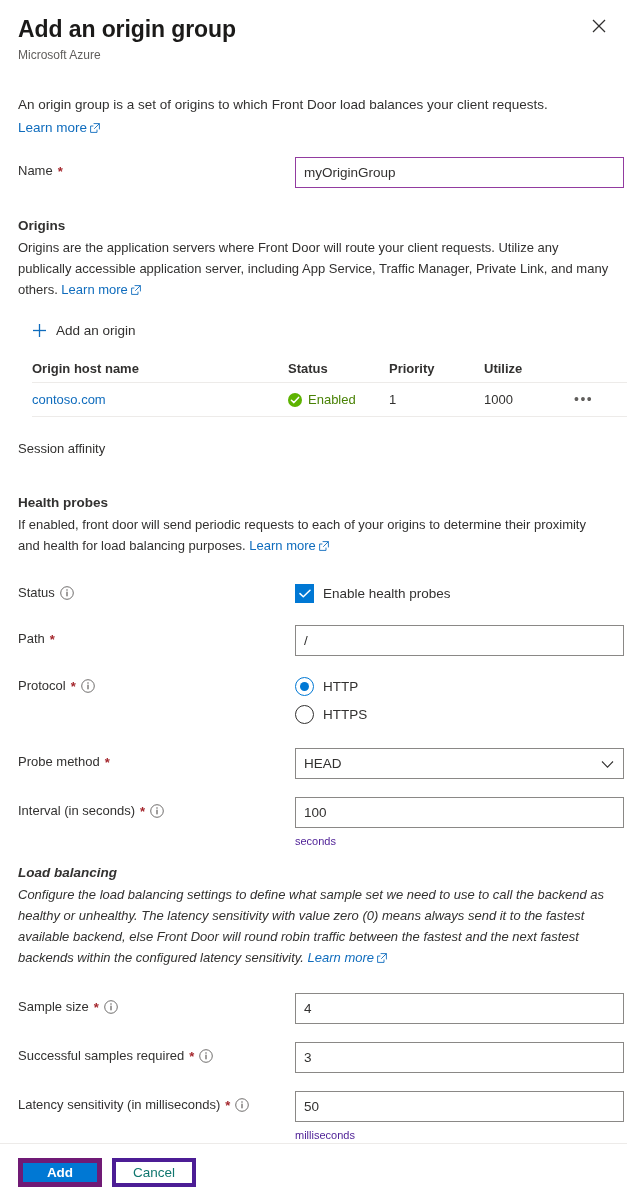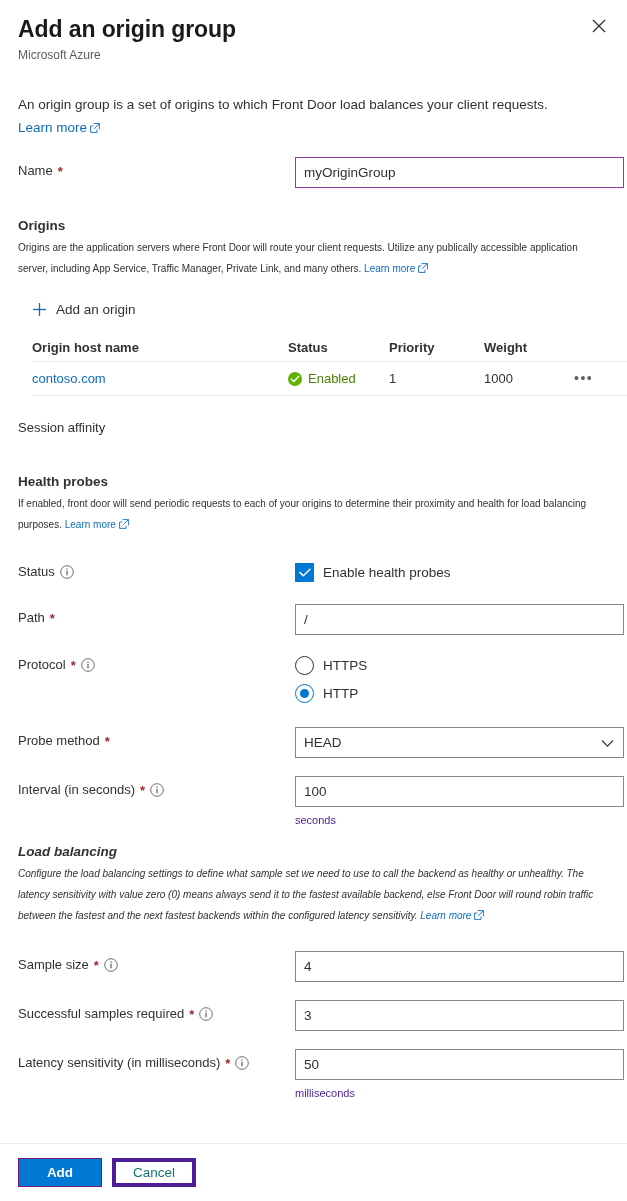--- a/index.html
+++ b/index.html
@@ -156,21 +156,21 @@
   .section {
     margin-top: 28px;
   }
   .section-title {
     font-size: 13.5px;
     font-weight: 600;
     color: #323130;
     line-height: 20px;
   }
   .section-desc {
-    font-size: 10px;
+    font-size: 13px;
     line-height: 21px;
     color: #323130;
     margin-top: 1px;
   }
 
   
   .cmd {
     display: inline-flex;
     align-items: center;
     gap: 9px;
@@ -280,21 +280,21 @@
     height: 29px;
     min-width: 84px;
     font-family: "Liberation Sans", sans-serif;
     font-size: 13.5px;
     cursor: pointer;
     padding: 0 14px;
   }
   .btn-primary {
     background: #0078d4;
     color: #fff;
-    border: 1px solid #701a75;
+    border: 5px solid #701a75;
     font-weight: 600;
   }
   .btn-default {
     background: #fff;
     color: #0f766e;
     border: 4px solid #4c1d95;
   }
 </style>
 </head>
 <body>
@@ -360,21 +360,21 @@
           </svg>
         </span>
         <span>Add an origin</span>
       </div>
 
       <div class="tbl">
         <div class="tbl-head">
           <div class="c-host">Origin host name</div>
           <div class="c-status">Status</div>
           <div class="c-prio">Priority</div>
-          <div class="c-weight">Weight</div>
+          <div class="c-weight">Utilize</div>
           <div class="c-menu"></div>
         </div>
         <div class="tbl-row">
           <div class="c-host">
             <a class="link">contoso.com</a>
           </div>
           <div class="c-status">
             <span class="status-cell">
               <span class="status-ico">
                 <svg width="14" height="14" viewBox="0 0 14 14">
@@ -451,26 +451,26 @@
         <span class="info-ico">
           <svg width="14" height="14" viewBox="0 0 14 14">
               <circle cx="7" cy="7" r="6.3" fill="none" stroke="#605e5c" stroke-width="0.9"></circle>
               <circle cx="7" cy="3.9" r="0.75" fill="#605e5c"></circle>
               <rect x="6.4" y="5.7" width="1.2" height="4.6" fill="#605e5c"></rect>
             </svg>
         </span>
       </div>
       <div class="ctrl">
         <label class="rd-line">
+          <span class="rd sel"></span>
+          <span class="rd-lbl">HTTP</span>
+        </label>
+        <label class="rd-line">
           <span class="rd"></span>
           <span class="rd-lbl">HTTPS</span>
-        </label>
-        <label class="rd-line">
-          <span class="rd sel"></span>
-          <span class="rd-lbl">HTTP</span>
         </label>
       </div>
     </div>
 
     <div class="row" style="margin-top:20px;">
       <div class="row-label">
         <span>Probe method</span>
         <span class="req">*</span>
       </div>
       <div class="ctrl">

